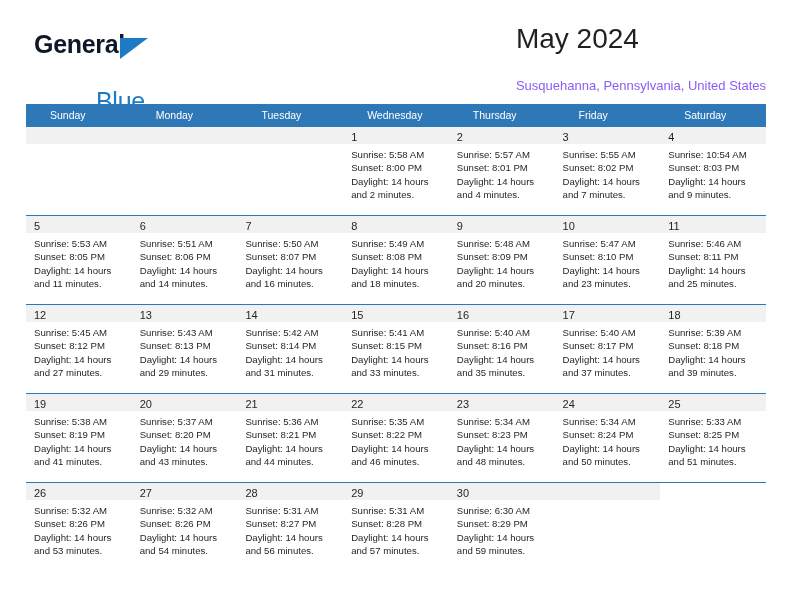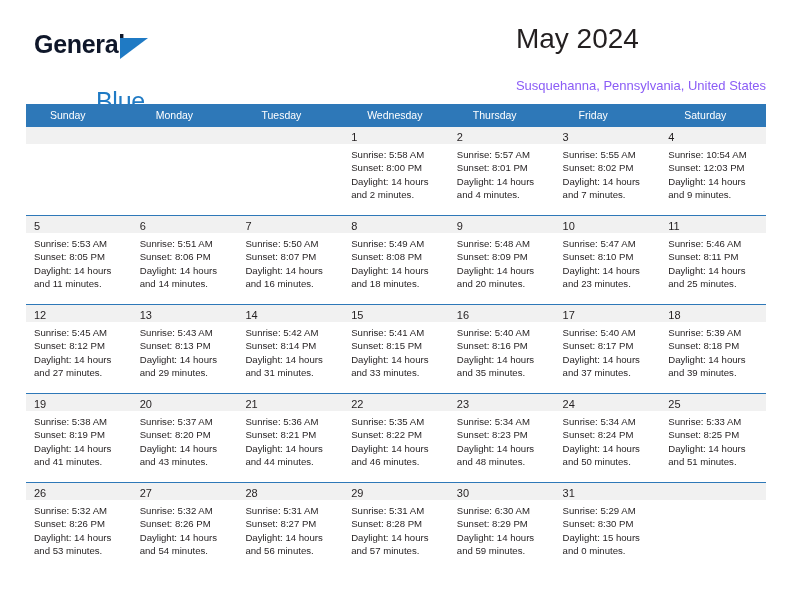--- a/index.html
+++ b/index.html
@@ -214,21 +214,21 @@
               <div class="detail-line">Sunrise: 5:55 AM</div>
               <div class="detail-line">Sunset: 8:02 PM</div>
               <div class="detail-line">Daylight: 14 hours</div>
               <div class="detail-line">and 7 minutes.</div>
             </div>
           </div>
           <div class="daycell">
             <div class="daynum-band"><span class="daynum">4</span></div>
             <div class="details">
               <div class="detail-line">Sunrise: 10:54 AM</div>
-              <div class="detail-line">Sunset: 12:03 PM</div>
+              <div class="detail-line">Sunset: 8:03 PM</div>
               <div class="detail-line">Daylight: 14 hours</div>
               <div class="detail-line">and 9 minutes.</div>
             </div>
           </div>
         </div>
         <div class="week">
           <div class="daycell">
             <div class="daynum-band"><span class="daynum">5</span></div>
             <div class="details">
               <div class="detail-line">Sunrise: 5:53 AM</div>
@@ -459,29 +459,20 @@
               <div class="detail-line">and 57 minutes.</div>
             </div>
           </div>
           <div class="daycell">
             <div class="daynum-band"><span class="daynum">30</span></div>
             <div class="details">
               <div class="detail-line">Sunrise: 6:30 AM</div>
               <div class="detail-line">Sunset: 8:29 PM</div>
               <div class="detail-line">Daylight: 14 hours</div>
               <div class="detail-line">and 59 minutes.</div>
-            </div>
-          </div>
-          <div class="daycell">
-            <div class="daynum-band"><span class="daynum">31</span></div>
-            <div class="details">
-              <div class="detail-line">Sunrise: 5:29 AM</div>
-              <div class="detail-line">Sunset: 8:30 PM</div>
-              <div class="detail-line">Daylight: 15 hours</div>
-              <div class="detail-line">and 0 minutes.</div>
             </div>
           </div>
           <div class="daycell empty">
             <div class="daynum-band"><span class="daynum"></span></div>
             <div class="details"></div>
           </div>
         </div>
       </div>
   </div>
 

